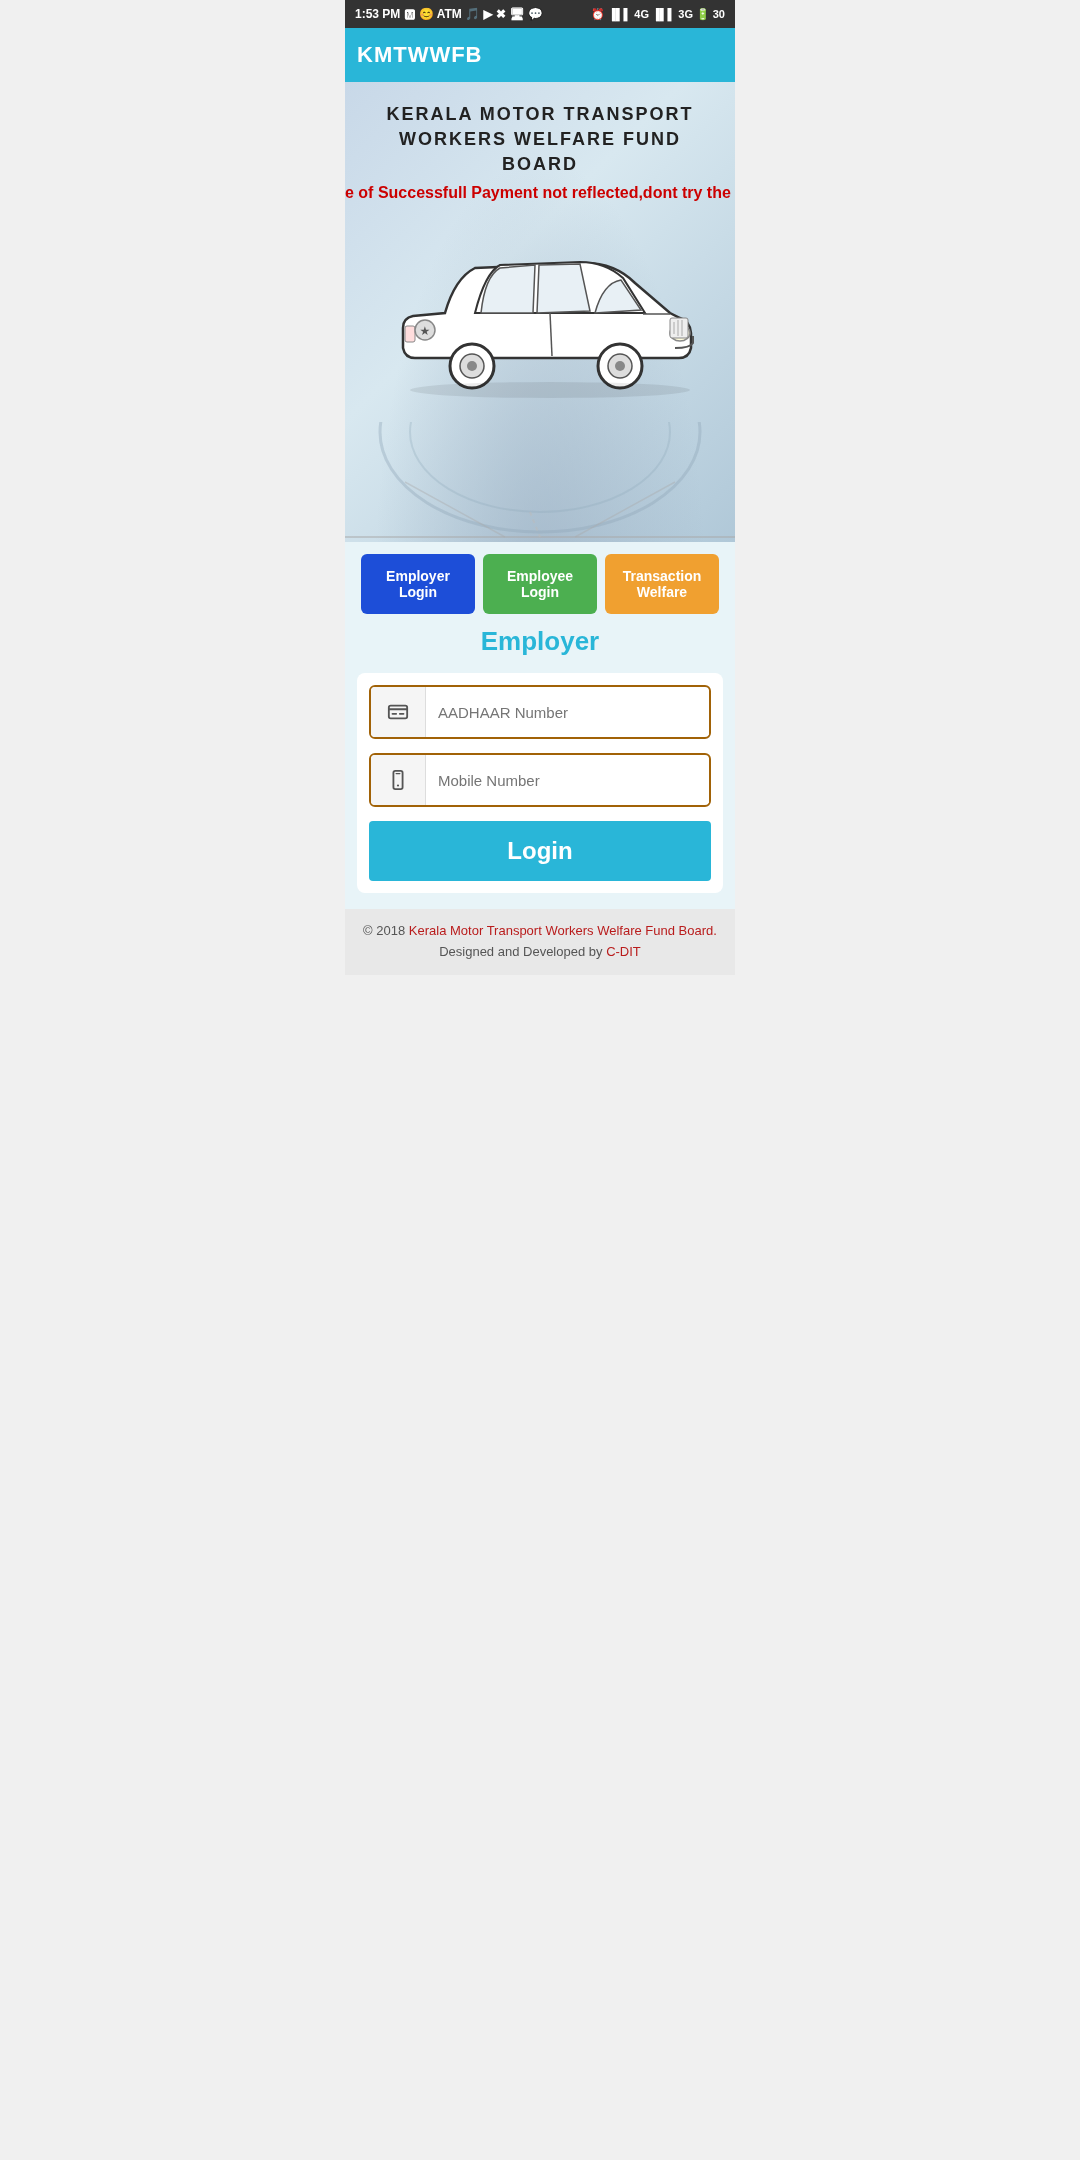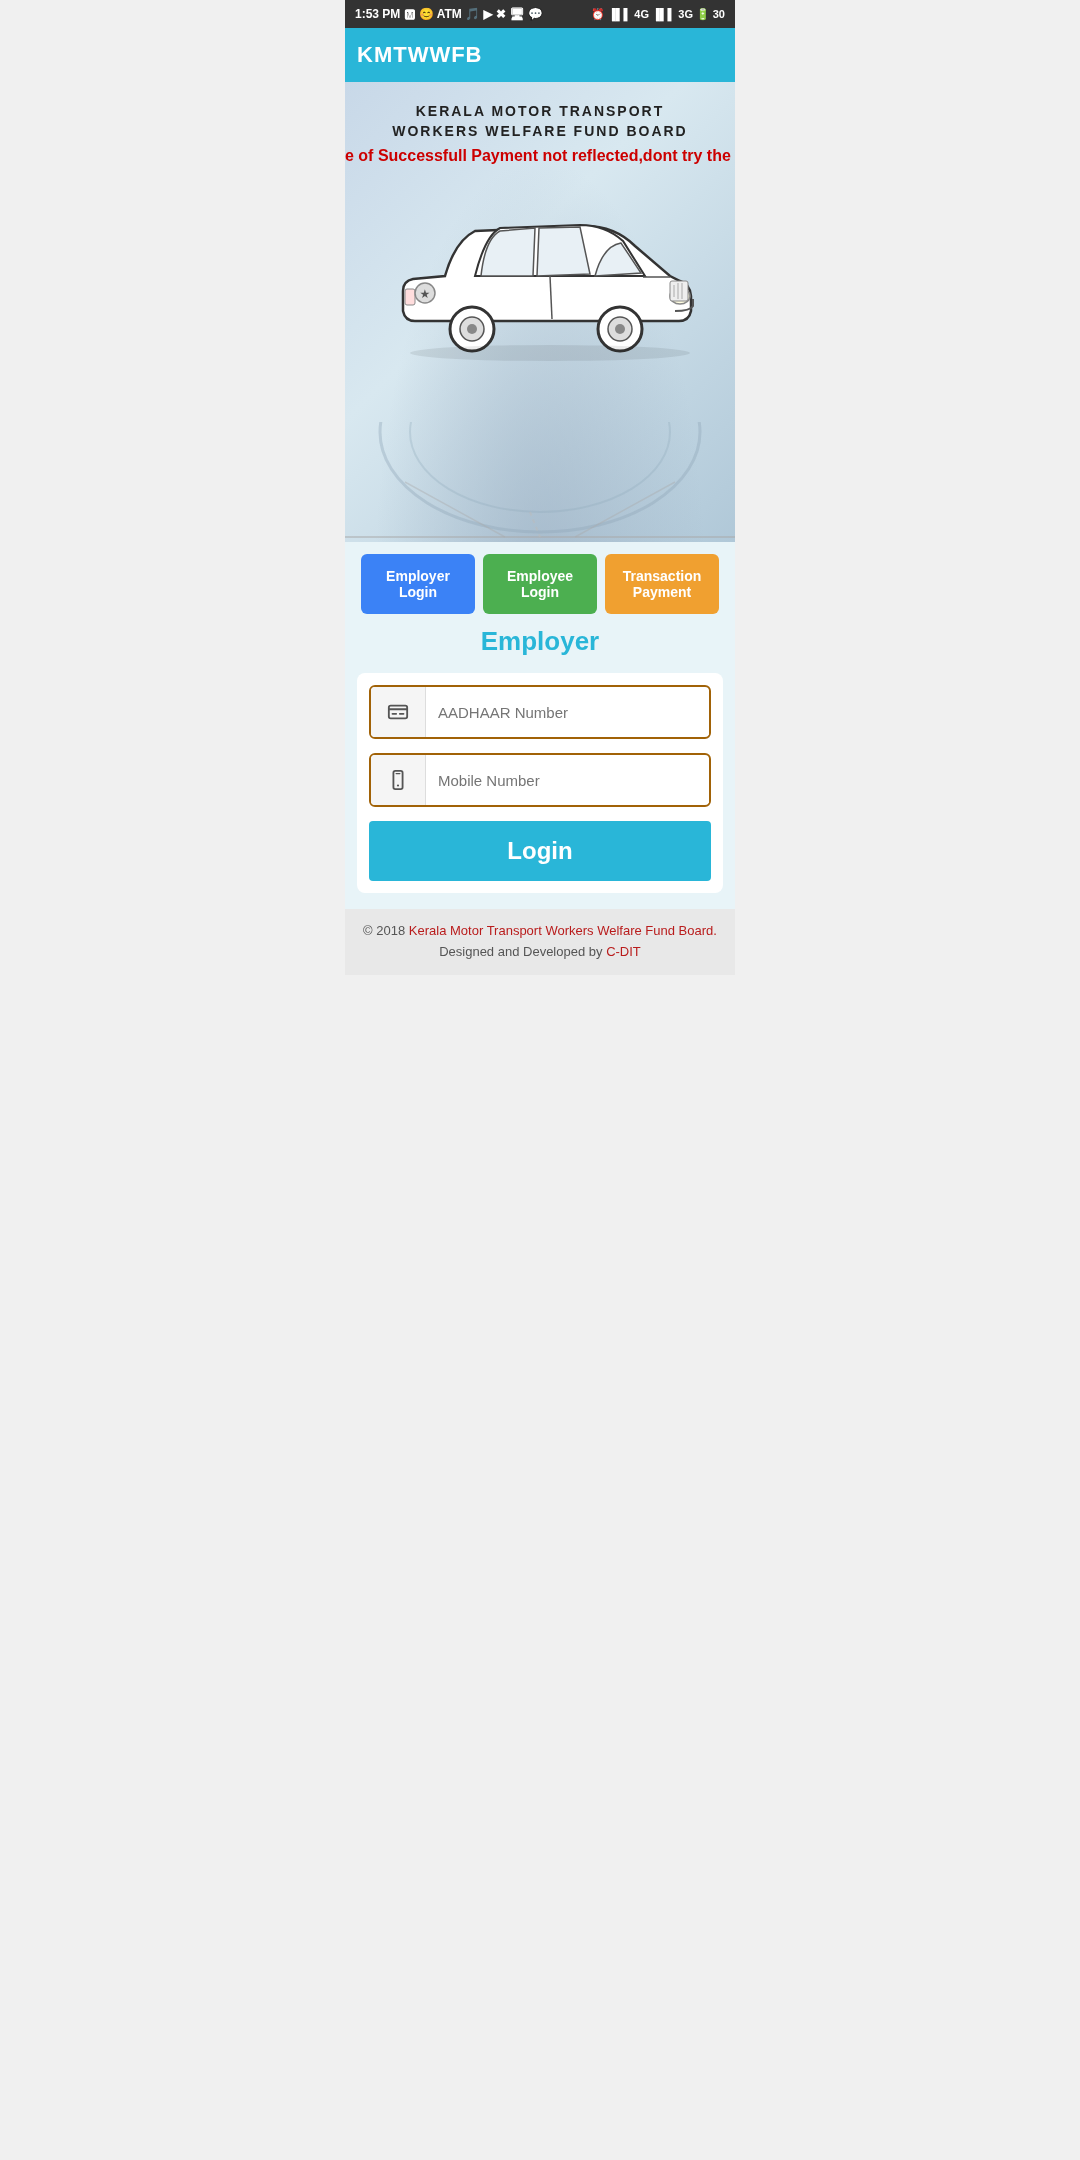--- a/index.html
+++ b/index.html
@@ -62,21 +62,21 @@
       z-index: 0;
     }
 
     .org-title {
       position: relative;
       z-index: 1;
       text-align: center;
       padding: 20px 20px 0;
     }
     .org-title h1 {
-      font-size: 14px;
+      font-size: 18px;
       font-weight: bold;
       color: #222;
       letter-spacing: 2px;
       line-height: 1.4;
       text-transform: uppercase;
     }
     .org-title h1 span {
       font-weight: 900;
     }
 
@@ -133,21 +133,21 @@
       padding: 14px 6px;
       border: none;
       border-radius: 6px;
       font-size: 14px;
       font-weight: bold;
       color: #fff;
       cursor: pointer;
       margin: 0 4px;
       text-align: center;
     }
-    .tab-btn.employer { background: #3b82f6; }
+    .tab-btn.employer { background: #1d4ed8; }
     .tab-btn.employee { background: #4caf50; }
     .tab-btn.transaction { background: #f0a030; }
 
     
     .form-area {
       background: #e8f4f8;
       padding: 0 12px 16px;
     }
     .form-title {
       text-align: center;
@@ -315,21 +315,21 @@
       <text x="40" y="117" text-anchor="middle" font-size="12" fill="#555">★</text>
 
       <ellipse cx="165" cy="172" rx="140" ry="8" fill="rgba(0,0,0,0.08)"></ellipse>
     </svg>
   </div>
 </div>
 
 <div class="tabs-row">
   <button class="tab-btn employer">Employer Login</button>
   <button class="tab-btn employee">Employee Login</button>
-  <button class="tab-btn transaction">Transaction Payment</button>
+  <button class="tab-btn transaction">Transaction Welfare</button>
 </div>
 
 <div class="form-area">
   <div class="form-title">Employer</div>
 
   <div class="form-card">
 
     <div class="input-row">
       <div class="input-icon">
         <svg viewBox="0 0 24 24" xmlns="http://www.w3.org/2000/svg">

